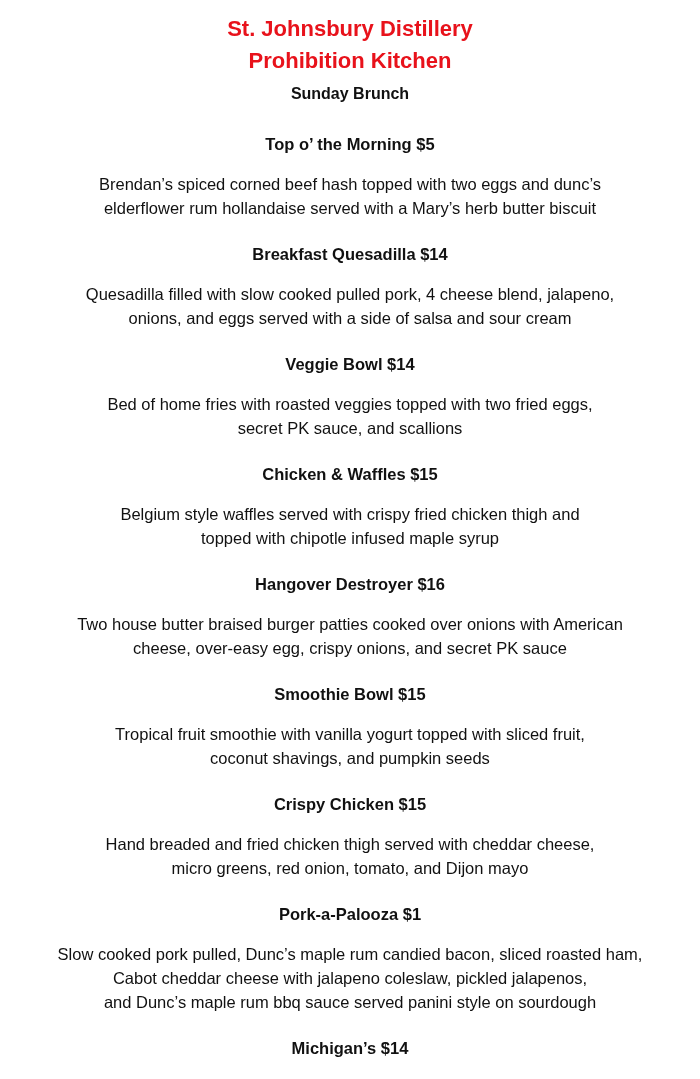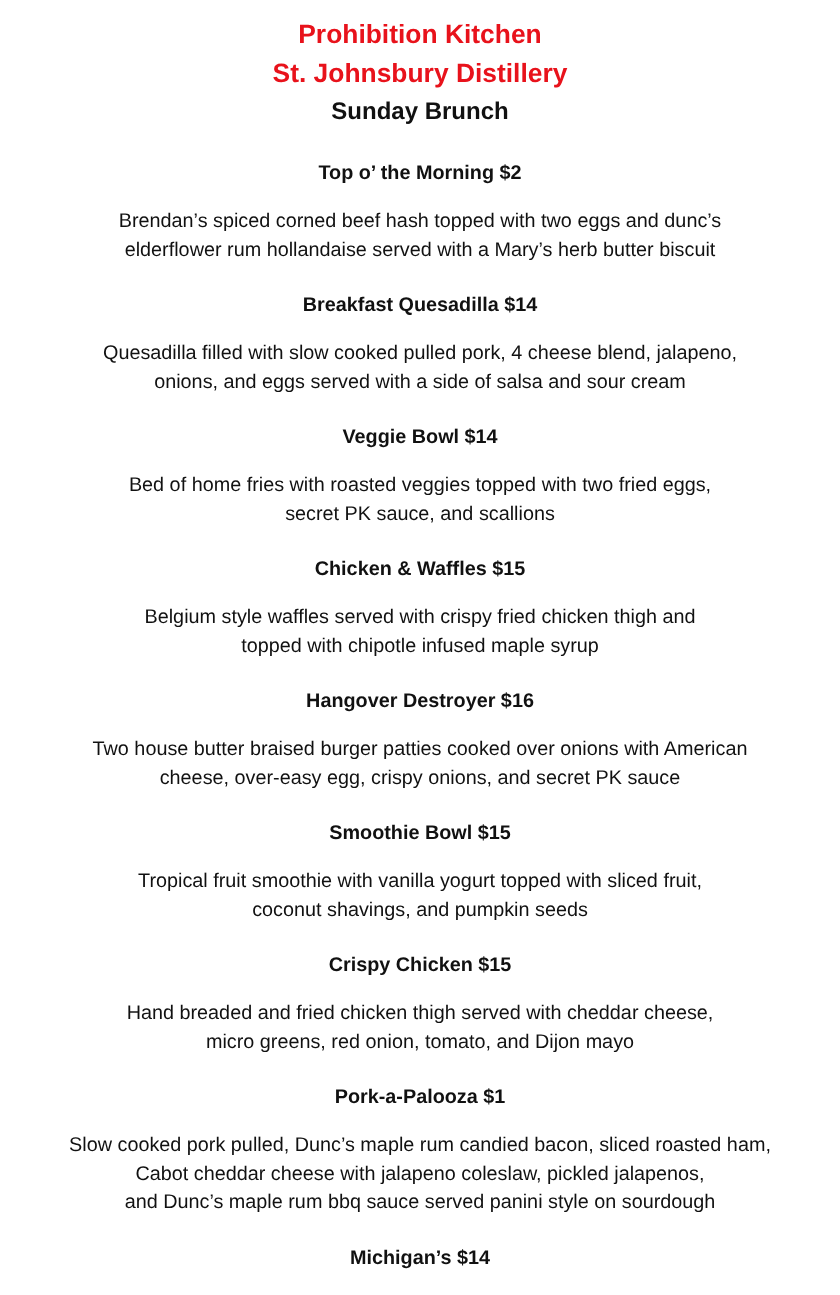--- a/index.html
+++ b/index.html
@@ -1,37 +1,37 @@
 <!DOCTYPE html>
 <html><head>
 <meta charset="utf-8">
 <style>
   html, body { margin: 0; padding: 0; background: #ffffff; }
   body { width: 700px; height: 1079px; overflow: hidden; position: relative;
          font-family: "Liberation Sans", sans-serif; color: #111111; }
   .header { position: absolute; top: 13px; left: 0; width: 700px; text-align: center; }
   .title-red { color: #e8121b; font-weight: bold; font-size: 22px; line-height: 32px; margin: 0; }
-  .title-black { color: #111111; font-weight: bold; font-size: 20px; line-height: 33px; margin: 0; }
+  .title-black { color: #111111; font-weight: bold; font-size: 16px; line-height: 33px; margin: 0; }
   .menu { position: absolute; top: 132px; left: 0; width: 700px; text-align: center; }
   .item { margin: 0 0 22px 0; }
   .item-title { font-weight: bold; font-size: 16.5px; line-height: 24px; margin: 0; }
   .item-desc { font-size: 16.5px; line-height: 24px; margin: 16px; white-space: pre-line; }
 </style>
 </head>
 <body>
 
 <div class="header">
+  <p class="title-red">St. Johnsbury Distillery</p>
   <p class="title-red">Prohibition Kitchen</p>
-  <p class="title-red">St. Johnsbury Distillery</p>
   <p class="title-black">Sunday Brunch</p>
 </div>
 
 <div class="menu">
   <div class="item">
-    <p class="item-title">Top o’ the Morning $2</p>
+    <p class="item-title">Top o’ the Morning $5</p>
     <p class="item-desc">Brendan’s spiced corned beef hash topped with two eggs and dunc’s
 elderflower rum hollandaise served with a Mary’s herb butter biscuit</p>
   </div>
   <div class="item">
     <p class="item-title">Breakfast Quesadilla $14</p>
     <p class="item-desc">Quesadilla filled with slow cooked pulled pork, 4 cheese blend, jalapeno,
 onions, and eggs served with a side of salsa and sour cream</p>
   </div>
   <div class="item">
     <p class="item-title">Veggie Bowl $14</p>

